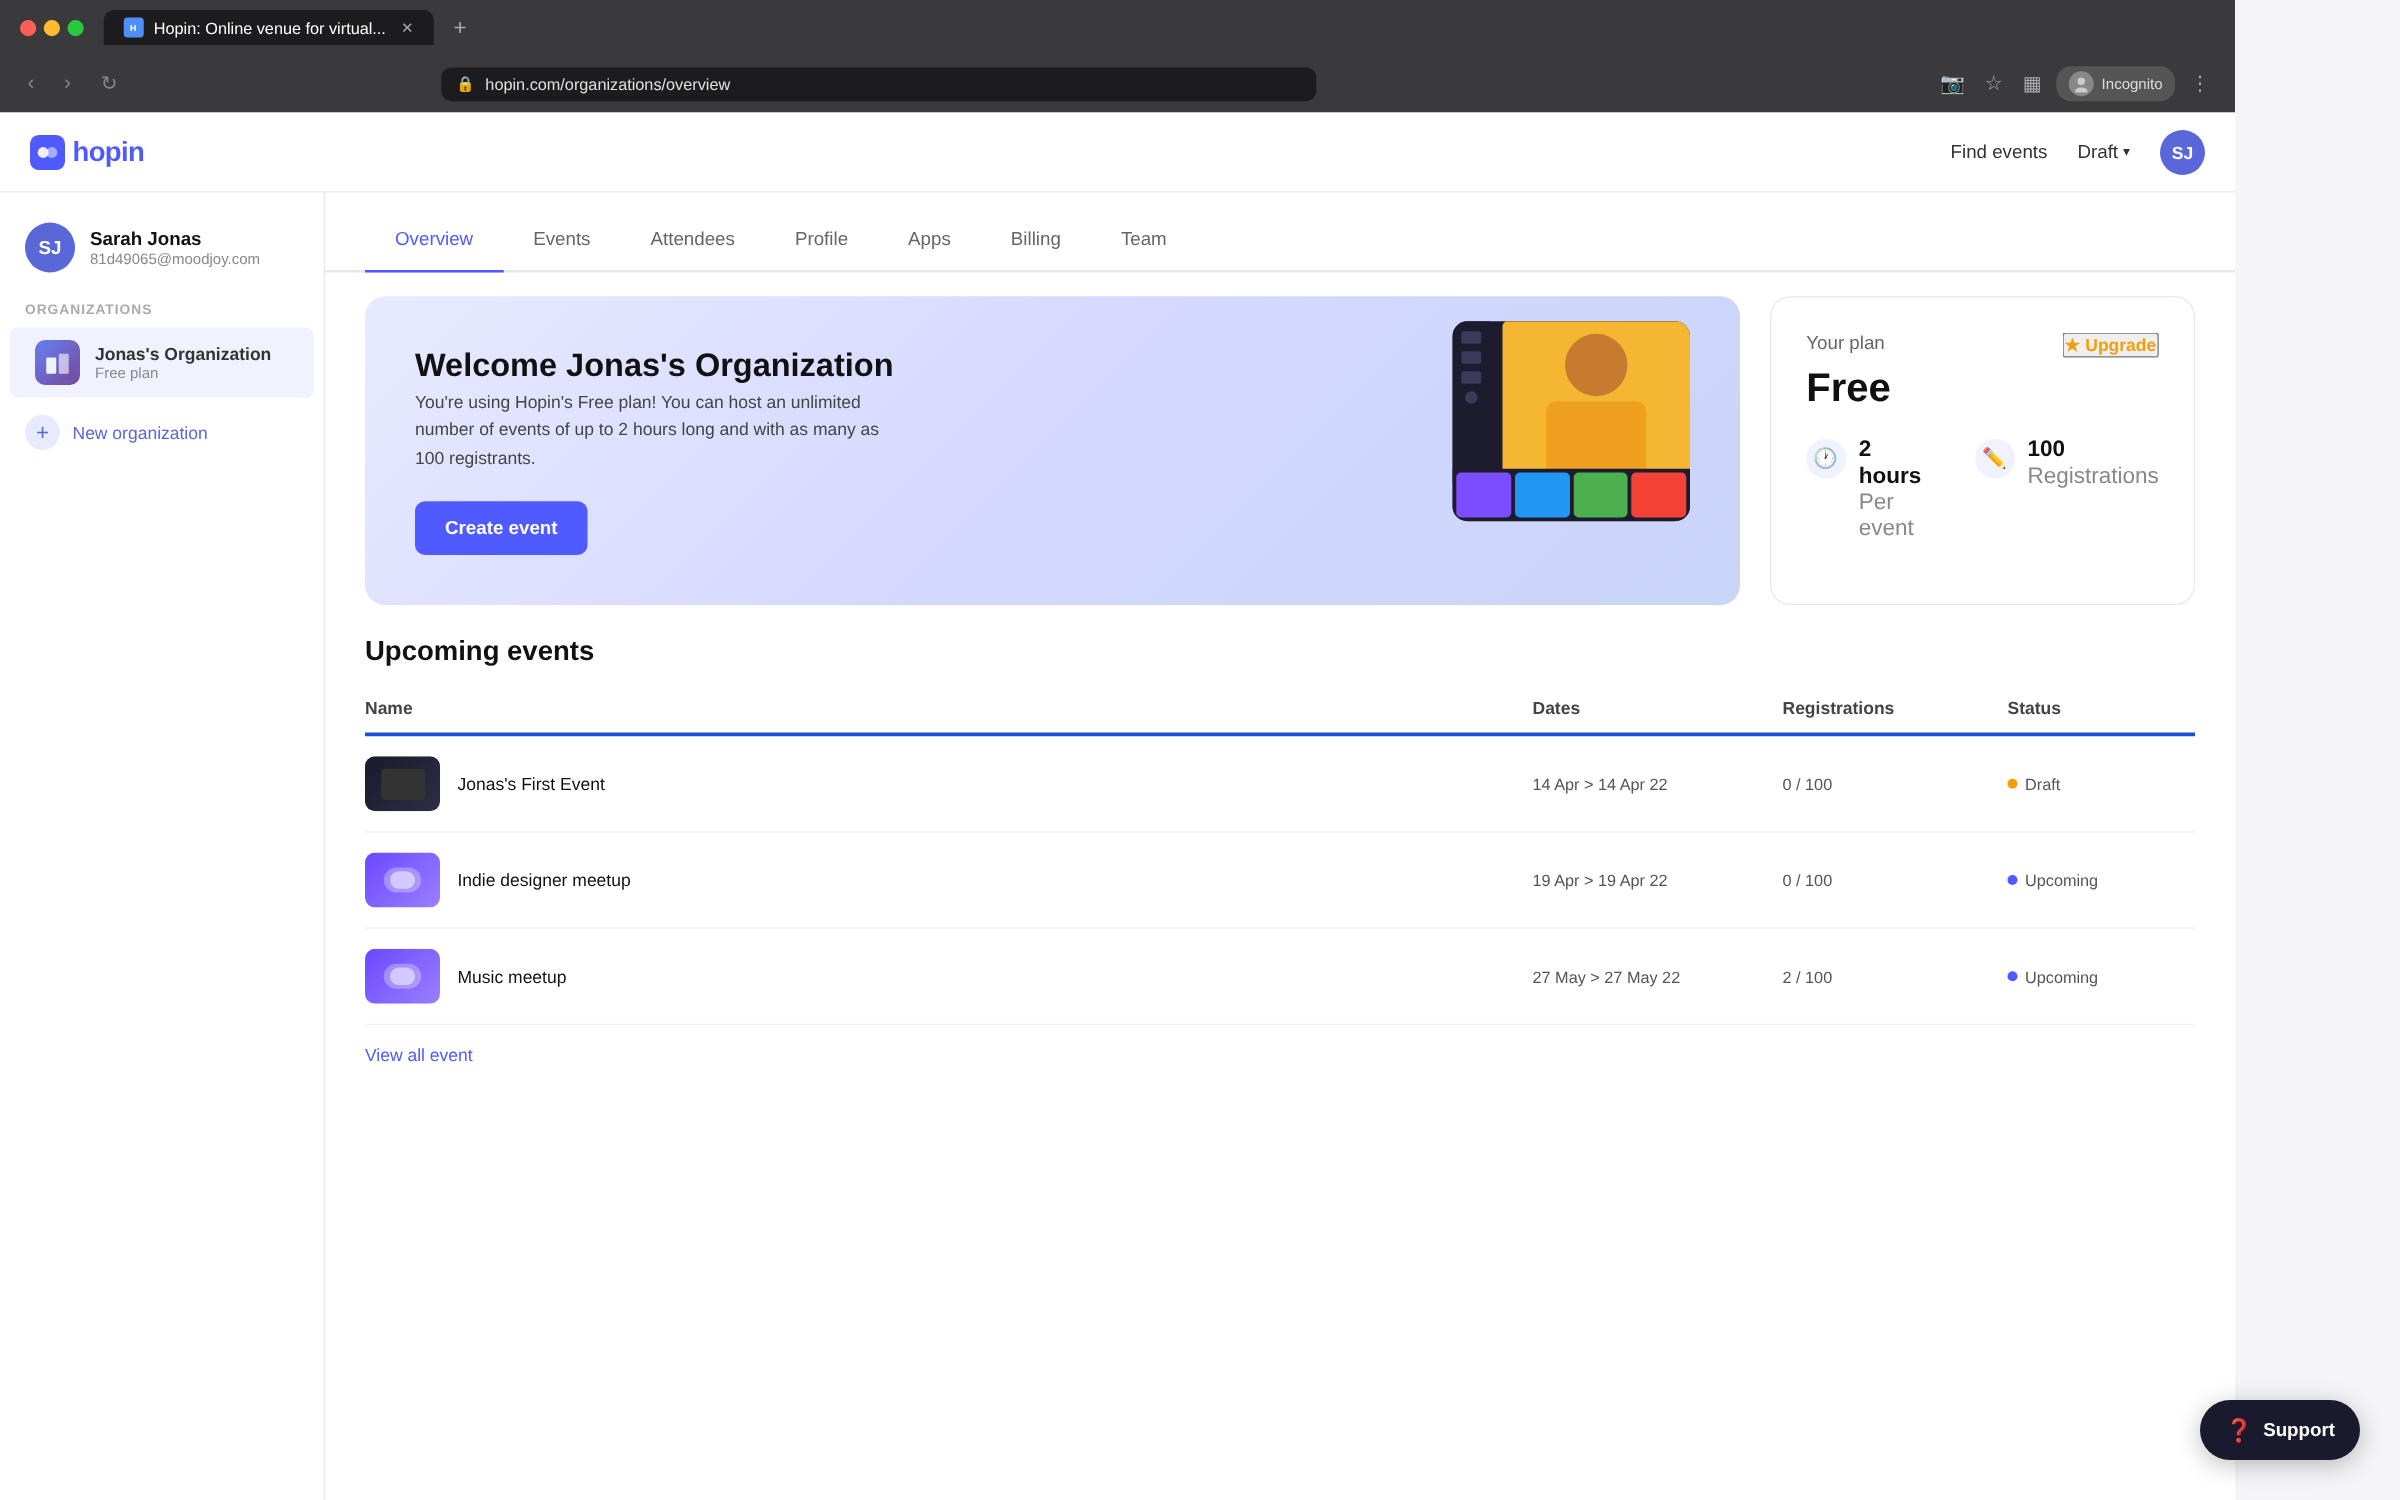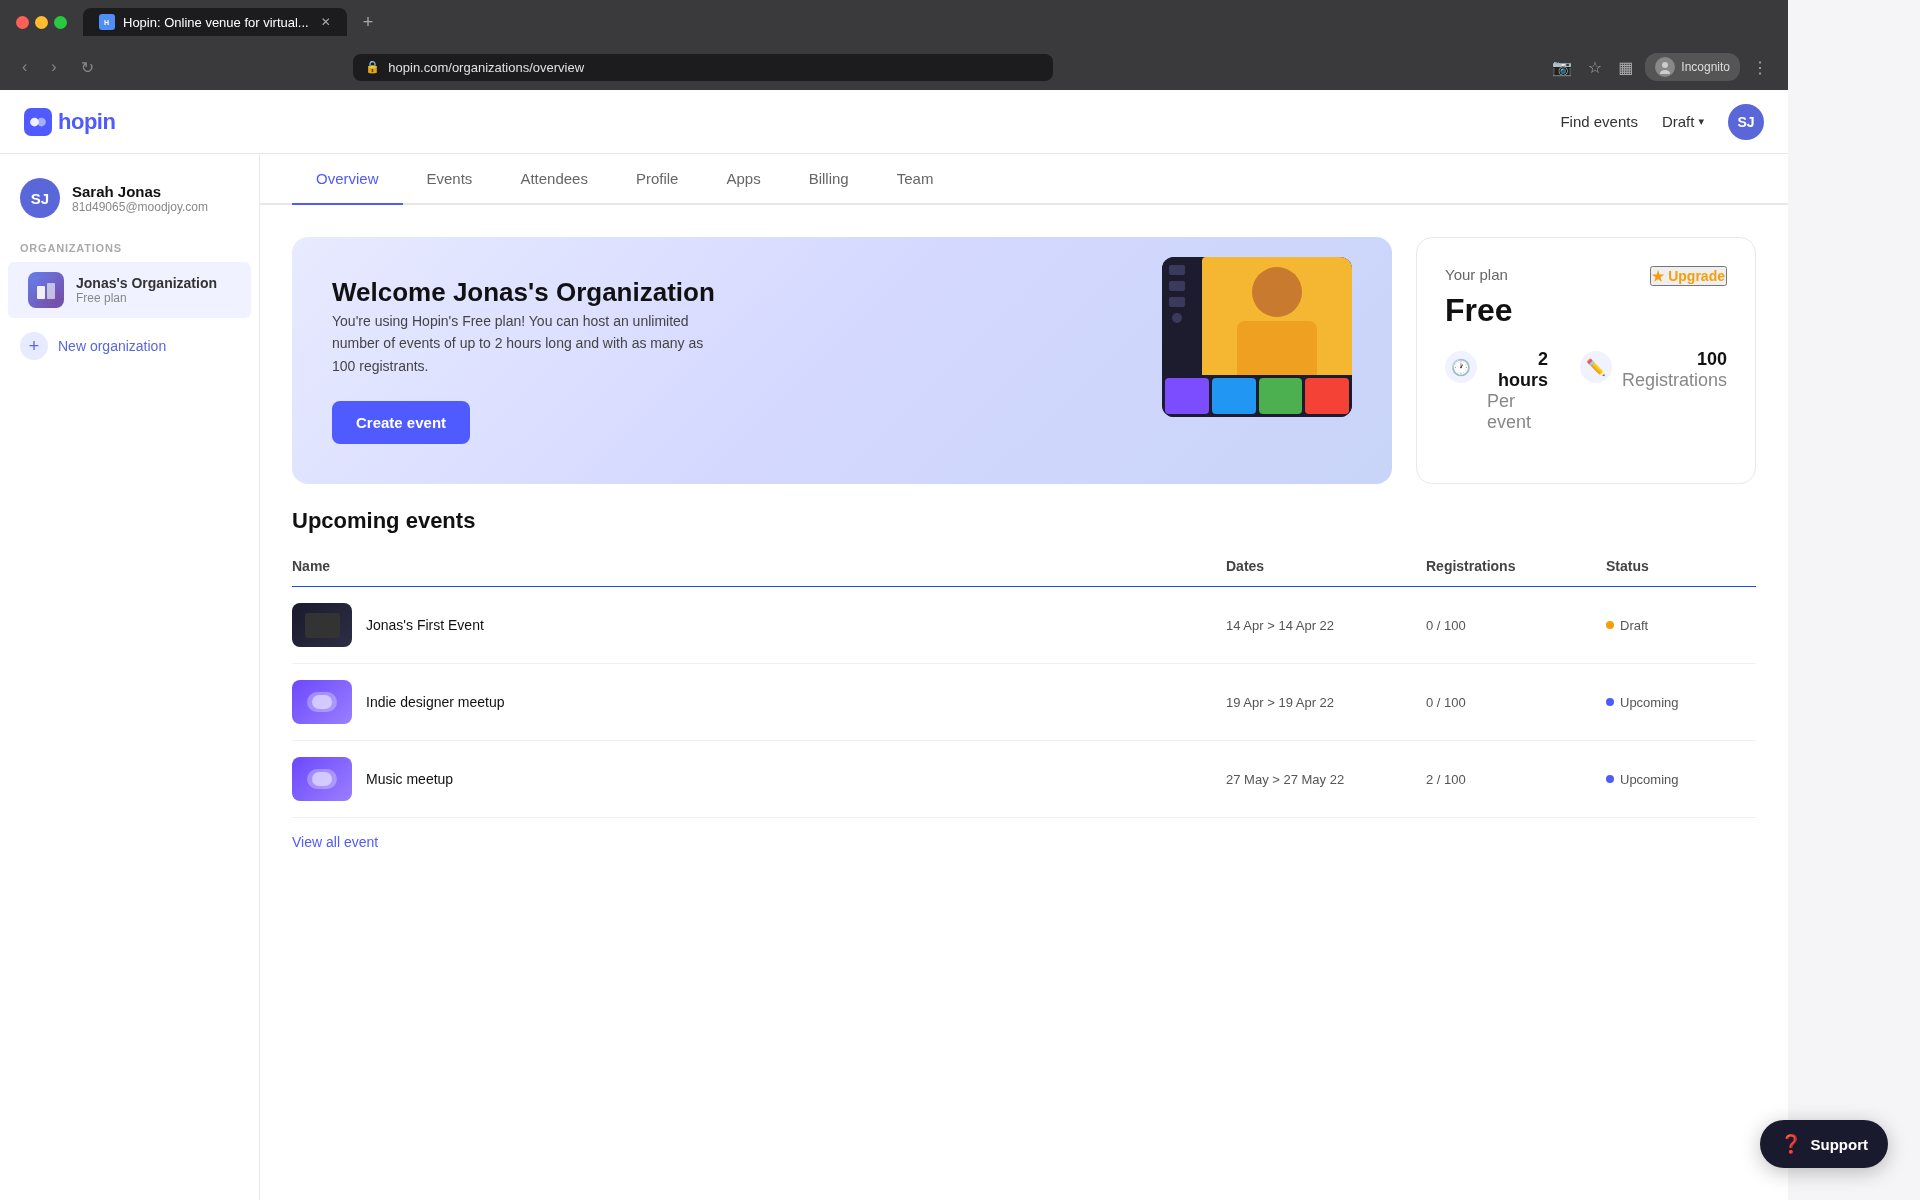--- a/index.html
+++ b/index.html
@@ -56,21 +56,21 @@
     .org-logo-inner { width: 28px; height: 28px; }
     .org-name { font-size: 14px; font-weight: 600; color: #333; }
     .org-plan { font-size: 12px; color: #888; }
     .new-org-btn { display: flex; align-items: center; gap: 10px; padding: 10px 20px; cursor: pointer; color: #5a67d8; font-size: 14px; font-weight: 500; }
     .new-org-plus { width: 28px; height: 28px; border-radius: 50%; background: #e8eaff; display: flex; align-items: center; justify-content: center; font-size: 18px; color: #5a67d8; }
 
     
     .content-area { flex: 1; overflow-y: auto; background: #fff; }
 
     
-    .content-tabs { display: flex; border-bottom: 2px solid #e8e8e8; padding: 0 32px; background: #fff; position: sticky; top: 0; z-index: 10; }
+    .content-tabs { display: flex; border-bottom: 2px solid #e8e8e8; padding: 0 32px; background: #fff; position: sticky; top: 13px; z-index: 10; }
     .tab-item { padding: 16px 24px; font-size: 15px; color: #666; cursor: pointer; border-bottom: 2px solid transparent; margin-bottom: -2px; white-space: nowrap; }
     .tab-item.active { color: #4f5aff; border-bottom-color: #4f5aff; font-weight: 500; }
 
     
     .main-content { padding: 32px; display: grid; grid-template-columns: 1fr 340px; gap: 24px; }
 
     
     .welcome-banner { background: linear-gradient(135deg, #e8eaff 0%, #d4d8ff 50%, #c8d4f8 100%); border-radius: 16px; padding: 40px 40px 40px 40px; position: relative; overflow: hidden; min-height: 200px; }
     .welcome-text h2 { font-size: 26px; font-weight: 700; color: #111; margin-bottom: 2px; }
     .welcome-text p { font-size: 14px; color: #444; line-height: 1.6; max-width: 380px; }
@@ -79,28 +79,28 @@
 
     
     .plan-card { background: #fff; border: 1px solid #e8e8e8; border-radius: 16px; padding: 28px; }
     .plan-card-header { display: flex; justify-content: space-between; align-items: flex-start; margin-bottom: 6px; }
     .your-plan-label { font-size: 15px; color: #666; }
     .upgrade-btn { color: #f59e0b; font-size: 14px; font-weight: 600; cursor: pointer; display: flex; align-items: center; gap: 4px; }
     .plan-name { font-size: 32px; font-weight: 700; color: #111; margin-bottom: 20px; }
     .plan-features { display: flex; gap: 32px; }
     .plan-feature { display: flex; align-items: flex-start; gap: 10px; }
     .feature-icon { width: 32px; height: 32px; border-radius: 50%; background: #f0f2ff; display: flex; align-items: center; justify-content: center; font-size: 16px; color: #5a67d8; flex-shrink: 0; margin-top: 2px; }
-    .feature-value { font-size: 18px; font-weight: 700; color: #111; text-align: right; }
+    .feature-value { font-size: 18px; font-weight: 700; color: #111; }
     .feature-label { font-size: 18px; color: #888; }
 
     
     .upcoming-section { grid-column: 1 / -1; }
     .section-title { font-size: 22px; font-weight: 700; color: #111; margin-bottom: 24px; }
     .events-table { width: 100%; }
-    .table-header { display: grid; grid-template-columns: 1fr 200px 180px 150px; padding: 0 0 12px; border-bottom: 1px solid #1d4ed8; }
+    .table-header { display: grid; grid-template-columns: 1fr 200px 180px 150px; padding: 0 0 12px; border-bottom: 3px solid #1d4ed8; }
     .col-header { font-size: 14px; font-weight: 600; color: #444; }
     .event-row { display: grid; grid-template-columns: 1fr 200px 180px 150px; padding: 16px 0; border-bottom: 1px solid #f0f0f0; align-items: center; }
     .event-name-cell { display: flex; align-items: center; gap: 14px; }
     .event-thumbnail { width: 60px; height: 44px; border-radius: 8px; overflow: hidden; background: #333; flex-shrink: 0; }
     .thumb-dark { background: linear-gradient(135deg, #1a1a2e, #2d2d44); }
     .thumb-purple { background: linear-gradient(135deg, #6b48ff, #8b6fff); display: flex; align-items: center; justify-content: center; }
     .event-name { font-size: 14px; font-weight: 500; color: #111; }
     .event-dates { font-size: 13px; color: #555; }
     .event-registrations { font-size: 13px; color: #555; }
     .status-badge { display: flex; align-items: center; gap: 6px; font-size: 13px; color: #555; }

